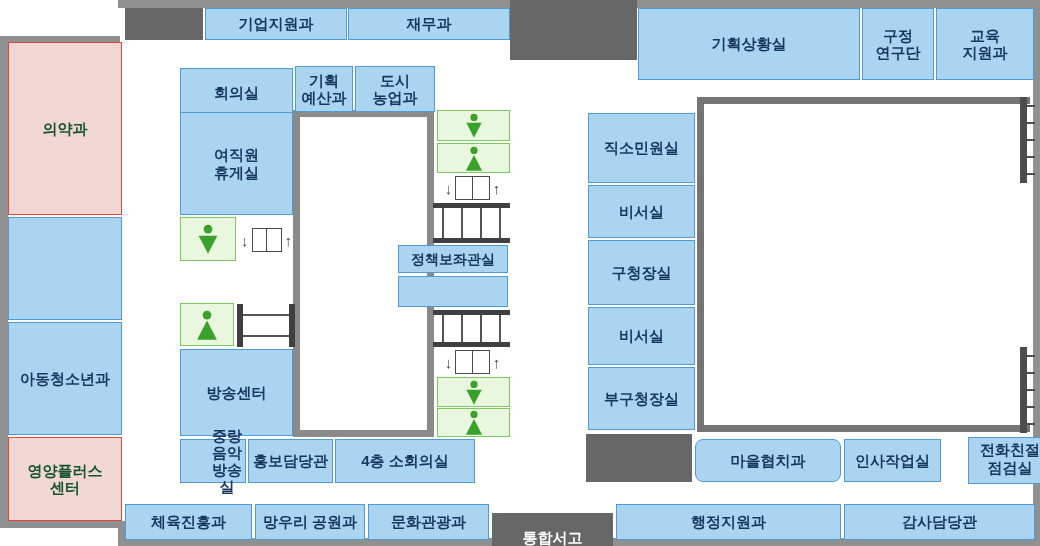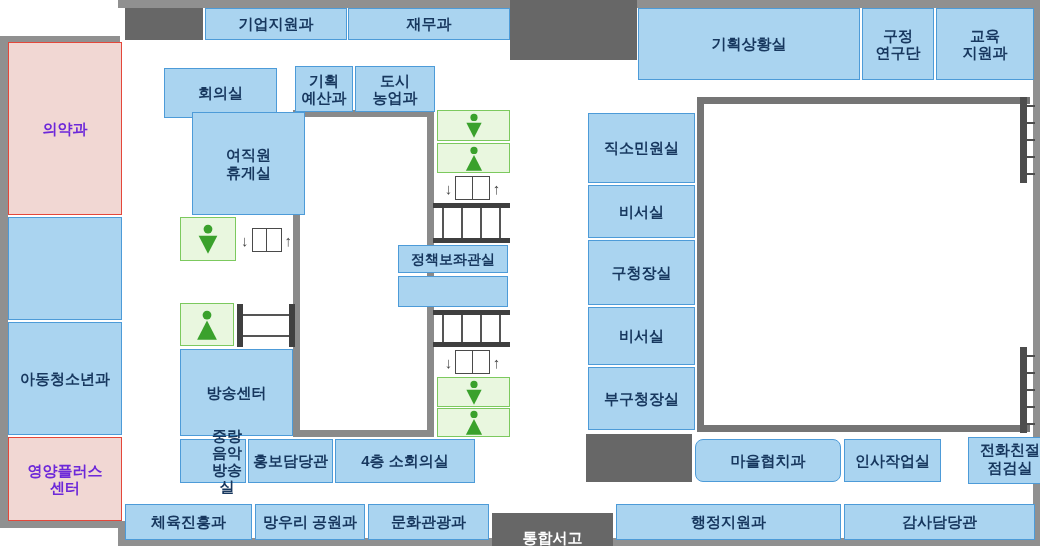--- a/index.html
+++ b/index.html
@@ -8,21 +8,21 @@
     font-family:"Liberation Sans","DejaVu Sans",sans-serif;
   }
   .wall{position:absolute;background:#909090;box-sizing:border-box;}
   .darkblock{position:absolute;background:#676767;box-sizing:border-box;}
   .room{
     position:absolute;box-sizing:border-box;
     background:#aad4f0;border:1.5px solid #4d9bd8;color:#17375e;
     display:flex;align-items:center;justify-content:center;text-align:center;
     font-weight:bold;font-size:15px;line-height:1.15;white-space:pre-line;
   }
-  .room.pink{background:#f1d7d3;border:1.5px solid #e4473a;color:#6d28d9;}
+  .room.pink{background:#f1d7d3;border:1.5px solid #e4473a;color:#14532d;}
   .room.darkroom{background:#676767;border:none;color:#ffffff;margin-top:24px;}
   .room.small{font-size:14px;}
   .whiteroom{position:absolute;background:#ffffff;box-sizing:border-box;}
   .wc{
     position:absolute;box-sizing:border-box;background:#e9f7df;border:1.5px solid #7cc95e;
     display:flex;align-items:center;justify-content:center;
   }
   .wc svg{display:block;}
   .elev{
     position:absolute;box-sizing:border-box;display:flex;align-items:center;justify-content:center;
@@ -85,33 +85,33 @@
   </div>
 
   <div class="room" style="left:205px;top:8px;width:142px;height:32px;"><span>기업지원과</span></div>
   <div class="room" style="left:348px;top:8px;width:162px;height:32px;"><span>재무과</span></div>
   <div class="room" style="left:638px;top:8px;width:222px;height:72px;align-items:center;"><span>기획상황실</span></div>
   <div class="room" style="left:862px;top:8px;width:72px;height:72px;"><span>구정
 연구단</span></div>
   <div class="room" style="left:936px;top:8px;width:98px;height:72px;"><span>교육
 지원과</span></div>
 
-  <div class="room" style="left:164px;top:68px;width:113px;height:50px;"><span>회의실</span></div>
+  <div class="room" style="left:180px;top:68px;width:113px;height:50px;"><span>회의실</span></div>
   <div class="room" style="left:295px;top:66px;width:58px;height:46px;"><span>기획
 예산과</span></div>
   <div class="room" style="left:355px;top:66px;width:80px;height:46px;"><span>도시
 농업과</span></div>
 
   <div class="room pink" style="left:8px;top:42px;width:114px;height:173px;"><span>의약과</span></div>
   <div class="room" style="left:8px;top:217px;width:114px;height:103px;"></div>
   <div class="room" style="left:8px;top:322px;width:114px;height:113px;"><span>아동청소년과</span></div>
   <div class="room pink" style="left:8px;top:437px;width:114px;height:84px;"><span>영양플러스
 센터</span></div>
 
-  <div class="room" style="left:180px;top:112px;width:113px;height:103px;margin-left:12px;"><span>여직원
+  <div class="room" style="left:180px;top:112px;width:113px;height:103px;"><span>여직원
 휴게실</span></div>
 
   <div class="wc" style="left:180px;top:217px;width:56px;height:44px;">
     <span>
       <svg width="22" height="30" viewBox="0 0 20 27">
           <circle cx="10" cy="4.5" r="4" fill="#3aa12c"></circle>
           <polygon points="1.5,10.5 18.5,10.5 10,27" fill="#3aa12c"></polygon>
         </svg>
     </span>
   </div>

